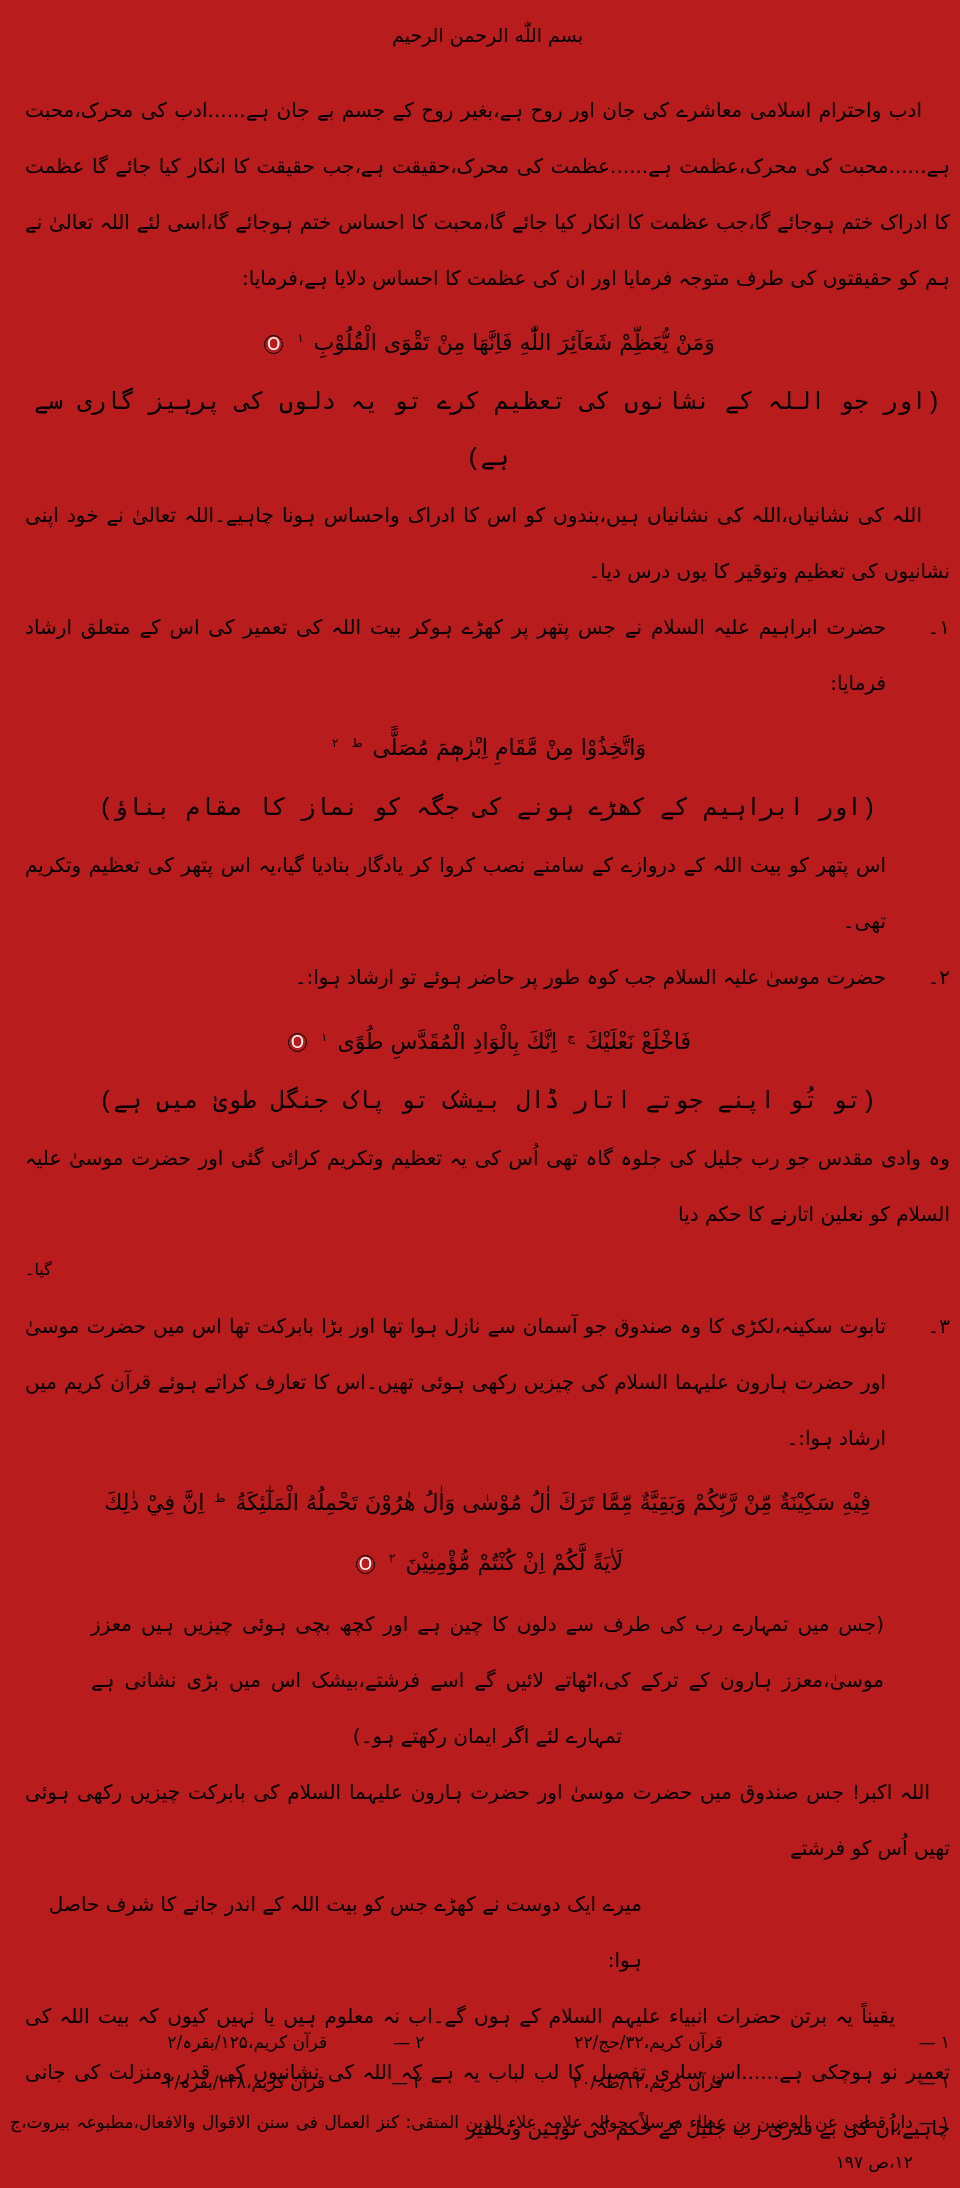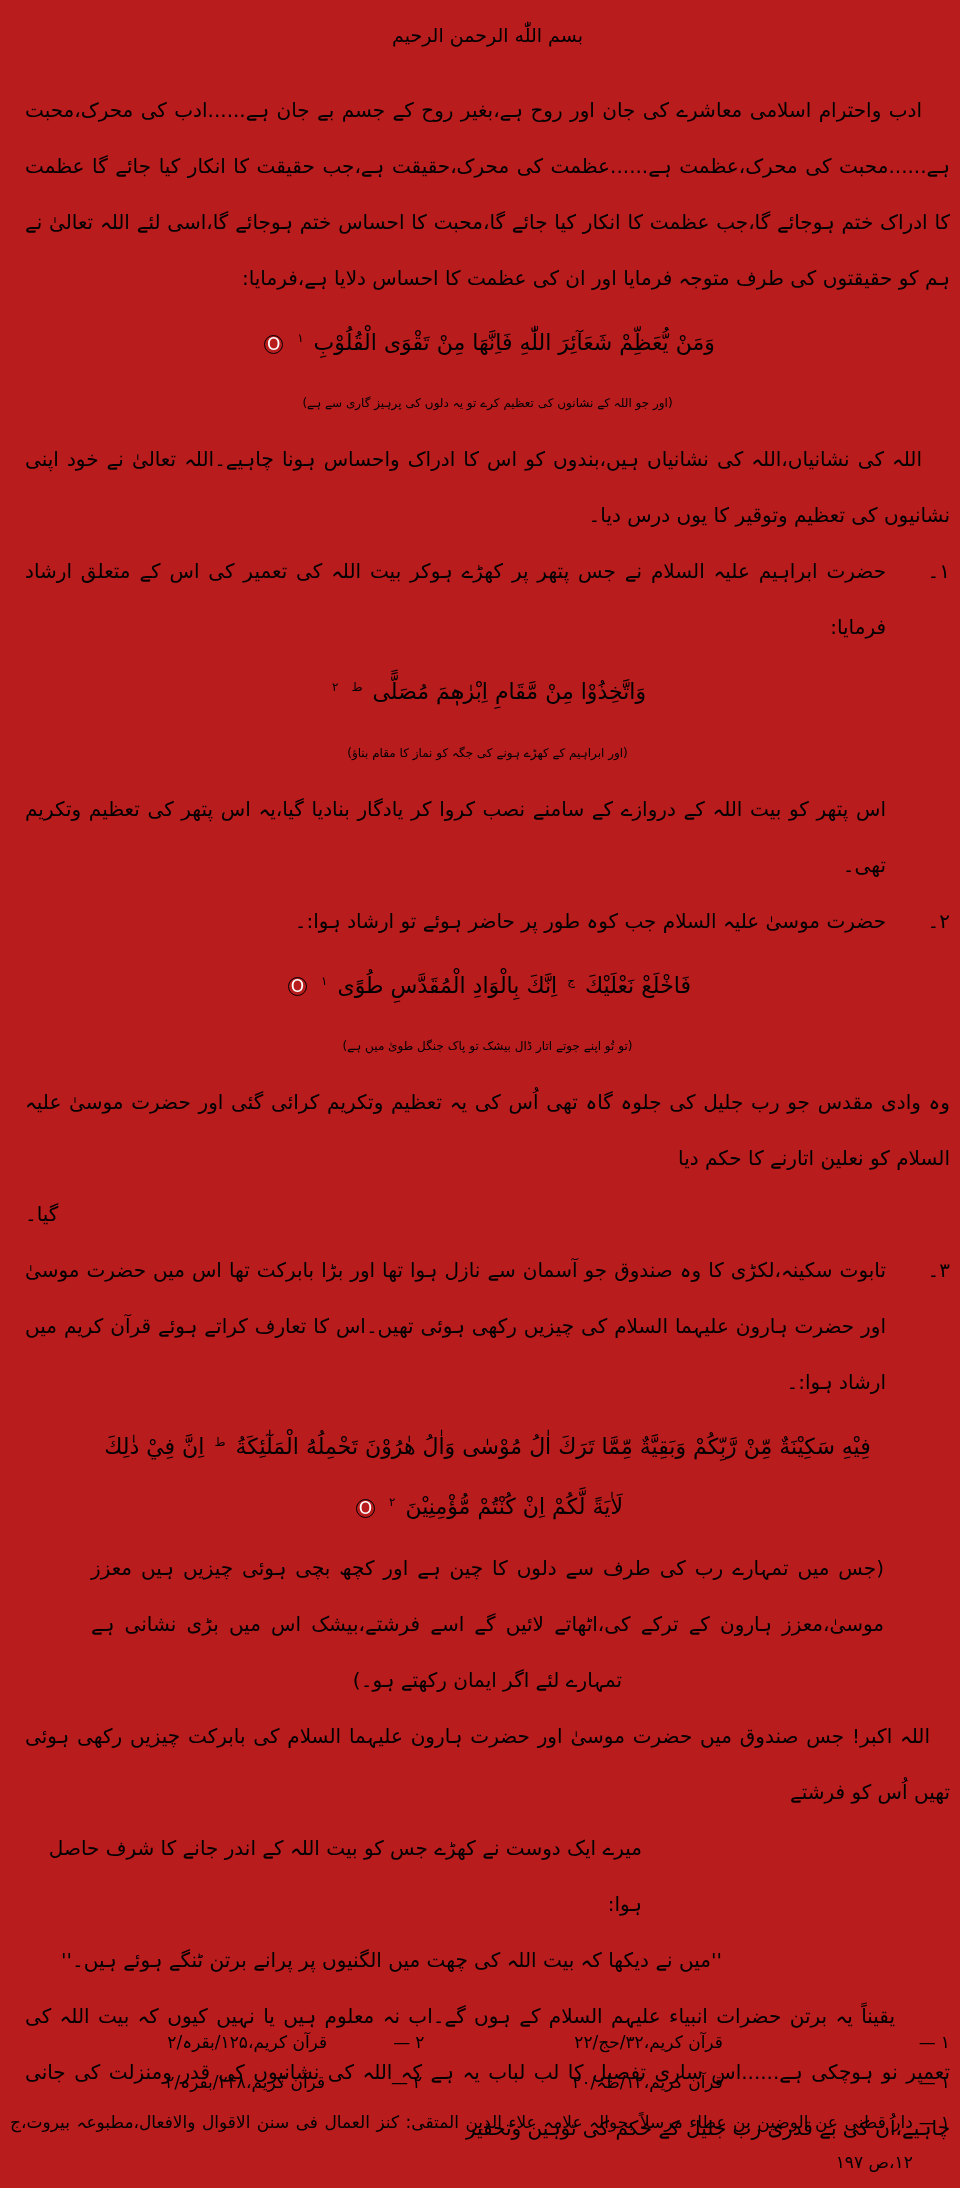--- a/index.html
+++ b/index.html
@@ -12,33 +12,33 @@
     font-family:"DejaVu Sans",sans-serif;
     box-sizing:border-box;
     padding:14px 10px 8px 25px;
     overflow:hidden;
   }
   .header{ text-align:center; font-size:19px; line-height:42px; margin-bottom:26px;}
   .para{ font-size:20px; line-height:56px; text-align:justify; }
   .indent28{ text-indent:28px; }
   .indent55{ text-indent:55px; }
   .indent20{ text-indent:20px; }
-  .carry{ font-size:20px; line-height:56px; text-align:left; }
+  .carry{ font-size:16px; line-height:56px; text-align:left; }
   .verse{
     text-align:center; font-size:22px; line-height:46px;
     margin:9px 0; direction:rtl;
   }
   .verse sup{ font-size:12px; vertical-align:super; padding:0 3px;}
   .ayah-mark{
     display:inline-block; font-size:17px; line-height:17px;
     border:1.5px solid #000; border-radius:50%;
     width:17px; height:17px; text-align:center; color:#fff;
     margin:0 4px; vertical-align:middle;
   }
-  .trans{ text-align:center; font-size:12px; line-height:56px; }
+  .trans{ text-align:center; font-size:24px; line-height:56px;font-family:Liberation Mono, monospace; }
   .trans-block{
     font-size:20px; line-height:56px;
     padding:0 66px; text-align:justify; text-align-last:center;
   }
   .list-item{ display:flex; font-size:20px; line-height:56px; }
   .list-item .num{ width:64px; flex:0 0 64px; }
   .list-item .item-text{ flex:1; text-align:justify; }
   .sub-indent{ margin-right:64px; }
   .short-line{ font-size:20px; line-height:56px; }
   .friend-line{ margin-right:308px; }
@@ -124,21 +124,20 @@
     <sup>۲</sup>
     <span class="ayah-mark">O</span>
   </div>
 
   <div class="trans-block">(جس میں تمہارے رب کی طرف سے دلوں کا چین ہے اور کچھ بچی ہوئی چیزیں ہیں معزز موسیٰ،معزز ہارون کے ترکے کی،اٹھاتے لائیں گے اسے فرشتے،بیشک اس میں بڑی نشانی ہے تمہارے لئے اگر ایمان رکھتے ہو۔)</div>
 
   <div class="para indent20">اللہ اکبر! جس صندوق میں حضرت موسیٰ اور حضرت ہارون علیہما السلام کی بابرکت چیزیں رکھی ہوئی تھیں اُس کو فرشتے</div>
 
   <div class="short-line friend-line">میرے ایک دوست نے کھڑے جس کو بیت اللہ کے اندر جانے کا شرف حاصل ہوا:</div>
 
-  <div class="short-line quote-line">''میں نے دیکھا کہ بیت اللہ کی چھت میں الگنیوں پر پرانے برتن ٹنگے ہوئے ہیں۔''</div>
 
   <div class="para indent55">یقیناً یہ برتن حضرات انبیاء علیہم السلام کے ہوں گے۔اب نہ معلوم ہیں یا نہیں کیوں کہ بیت اللہ کی تعمیر نو ہوچکی ہے......اس ساری تفصیل کا لب لباب یہ ہے کہ اللہ کی نشانیوں کی قدر ومنزلت کی جانی چاہیے،اُن کی بے قدری رب جلیل کے حکم کی توہین وتحقیر</div>
 
   <div class="footnotes">
     <div class="fn-row">
       <span class="fn-num">۱</span>
       <span class="fn-dash">—</span>
       <span class="fn-ref1">قرآن کریم،۳۲/حج/۲۲</span>
       <span class="fn-num2">۲</span>
       <span class="fn-dash">—</span>

